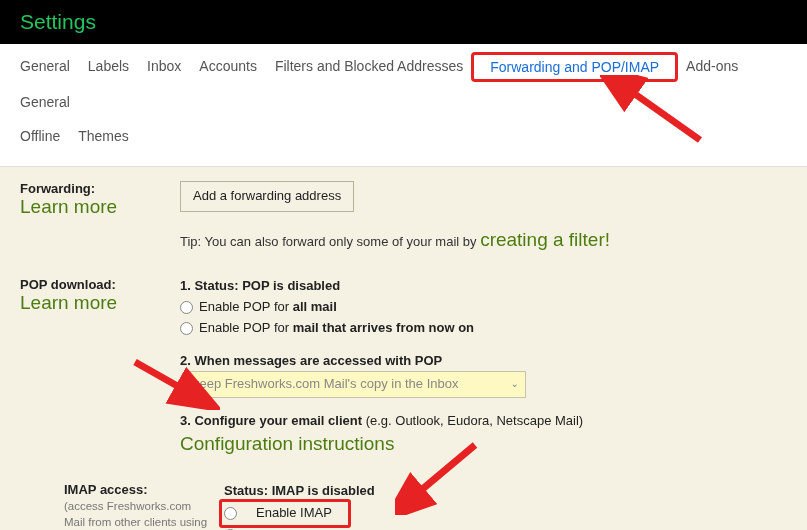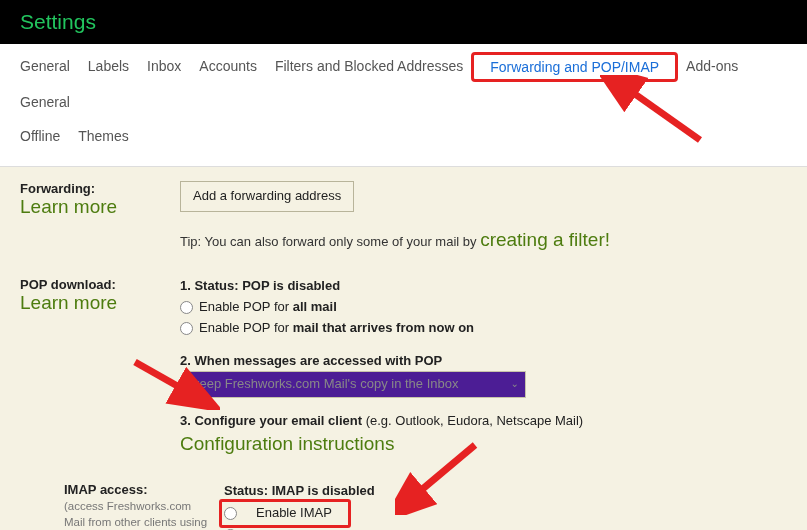--- a/index.html
+++ b/index.html
@@ -100,21 +100,21 @@
   .radio {
     width: 13px; height:13px; border:1px solid #888; border-radius:50%;
     display:inline-flex; align-items:center; justify-content:center;
     background:#fff; flex-shrink:0; cursor:pointer;
   }
   .radio.selected::after {
     content:''; width:7px; height:7px; background:#1a6ed8; border-radius:50%;
   }
   .select-box {
     border:1px solid #c7c3aa;
-    background:#4c1d95;
+    background:#fef9c3;
     color:#888;
     padding: 3px 6px;
     font-size:13px;
     width: 340px;
     display:inline-flex;
     justify-content:space-between;
     align-items:center;
     margin-left:6px;
     cursor:pointer;
   }

